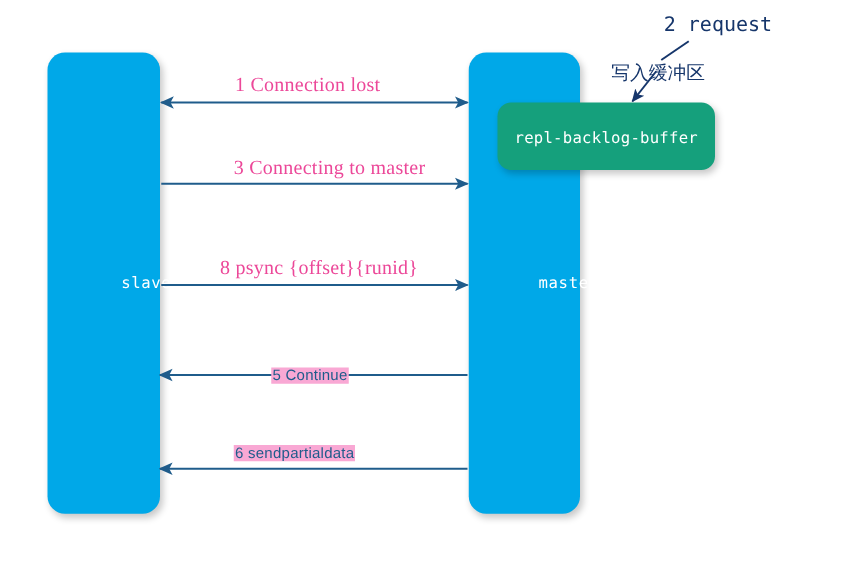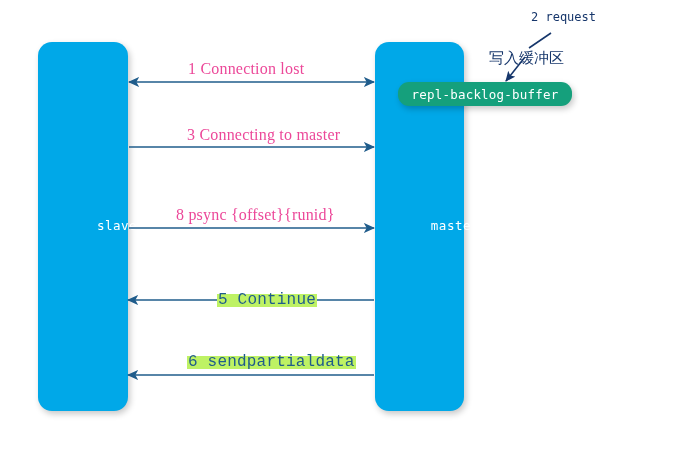--- a/index.html
+++ b/index.html
@@ -58,21 +58,21 @@
     left: 390px;
     top: 218px;
     width: 89px;
     text-align: right;
   }
   #buffer-box {
     position: absolute;
     left: 398px;
     top: 82px;
     width: 174px;
-    height: 24px;
+    height: 54px;
     background: #15A07C;
     border-radius: 11px;
     box-shadow: 2px 3px 6px rgba(0,0,0,0.22);
     display: flex;
     align-items: center;
     justify-content: center;
     color: #ffffff;
     font-family: "DejaVu Sans Mono", monospace;
     font-size: 12.5px;
     letter-spacing: 0.2px;
@@ -82,33 +82,33 @@
     position: absolute;
     color: #ec4899;
     font-family: Liberation Serif, serif;
     font-size: 16px;
     letter-spacing: 0.2px;
     white-space: nowrap;
   }
   .inline-label {
     position: absolute;
     color: #1F5C8B;
-    font-family: Liberation Mono, monospace;
-    font-size: 16px;
+    font-family: Liberation Sans, sans-serif;
+    font-size: 12px;
     letter-spacing: 0.2px;
     white-space: nowrap;
-    background: #bef264;
+    background: #f9a8d4;
     padding: 0 1px;
     line-height: 13px;
   }
   .annot-label {
     position: absolute;
     color: #16366b;
     font-family: "DejaVu Sans Mono", monospace;
-    font-size: 12px;
+    font-size: 16px;
     white-space: nowrap;
   }
   .cjk-label {
     position: absolute;
     color: #16366b;
     font-family: "DejaVu Sans", sans-serif;
     font-size: 15px;
     white-space: nowrap;
   }
   svg.overlay {

